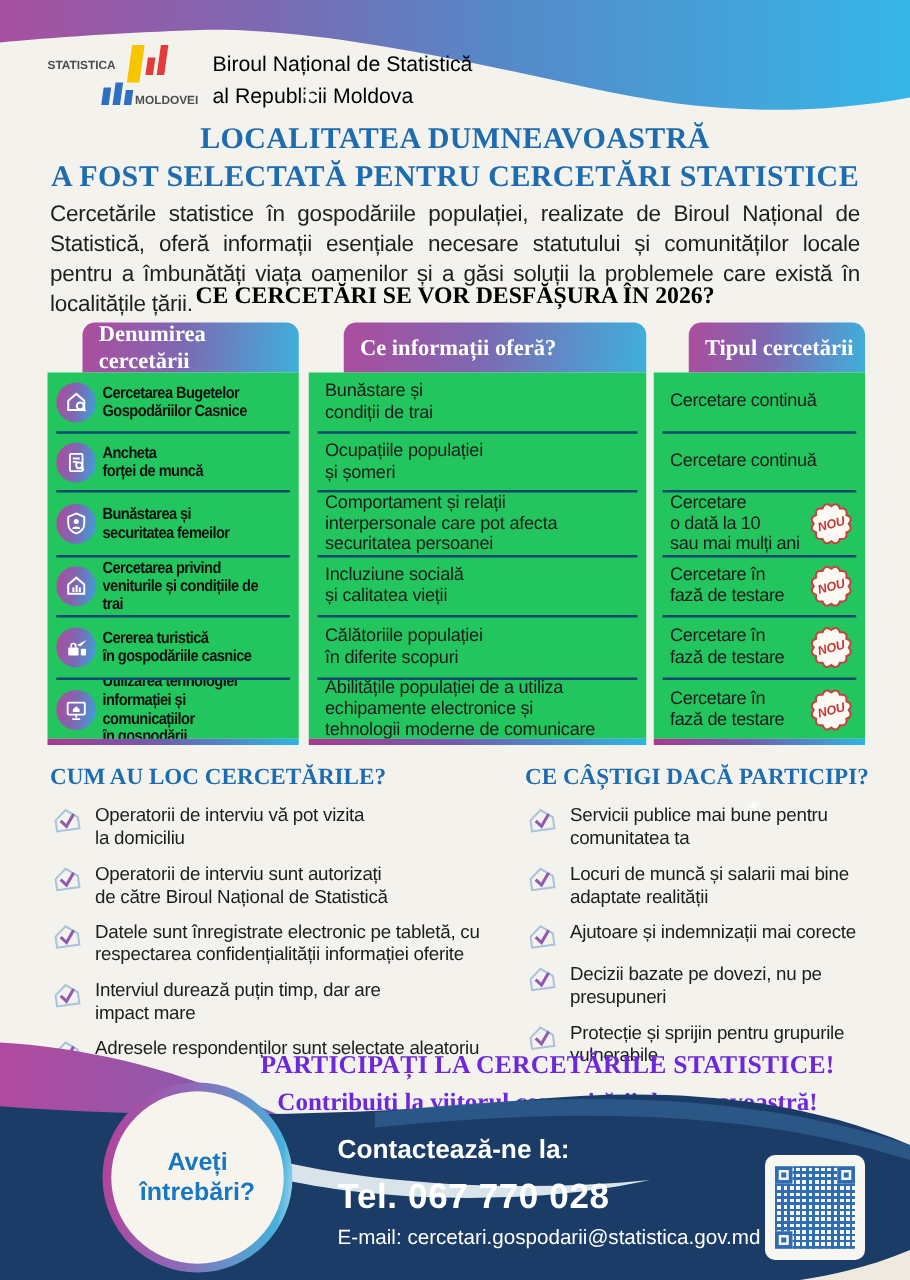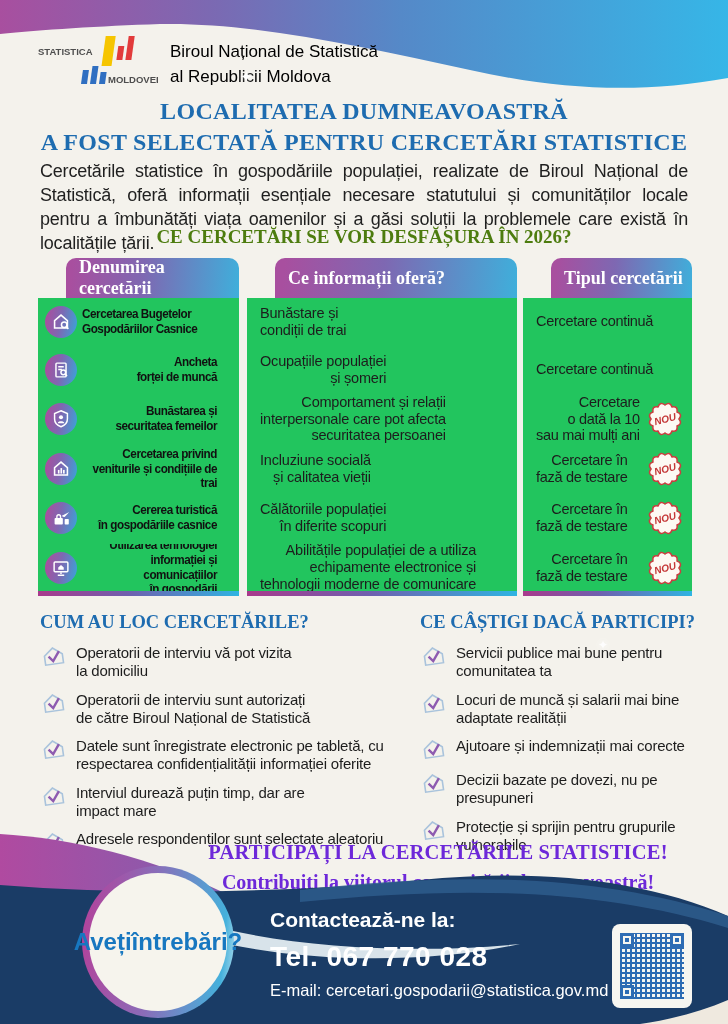--- a/index.html
+++ b/index.html
@@ -16,34 +16,34 @@
   .sp1{top:68px;left:240px;font-size:15px;}
   .sp2{top:638px;left:598px;font-size:12px;opacity:.9;}
 
   
   .title{top:96px;left:0;width:728px;text-align:center;
          font-family:"Liberation Serif",serif;font-weight:bold;font-size:24px;
          line-height:1.3;color:#1e6cb0;letter-spacing:.3px;}
   .intro{top:160px;left:40px;width:648px;text-align:justify;font-size:18px;
          letter-spacing:-.2px;line-height:1.33;color:#1f1f1f;}
   .sectiontitle{top:226px;left:0;width:728px;text-align:center;
-         font-family:"Liberation Serif",serif;font-weight:bold;font-size:19px;color:#4d7c0f;}
+         font-family:"Liberation Serif",serif;font-weight:bold;font-size:19px;color:#000000;}
 
   
   .tcol{position:absolute;top:258px;}
   .tcol1{left:38px;width:201px;}
   .tcol2{left:247px;width:270px;}
   .tcol3{left:523px;width:169px;}
   .thead{height:40px;border-radius:10px 10px 0 0;display:flex;align-items:center;
          padding-left:13px;box-sizing:border-box;color:#fff;
          font-family:"Liberation Serif",serif;font-weight:bold;font-size:18px;
          background:linear-gradient(95deg,#a84f9f 4%,#7e68b2 45%,#3fafdb 100%);margin-left:28px;}
   .tbody{background:#22c55e;}
   .trow{margin:0 7px;box-sizing:border-box;display:flex;align-items:center;overflow:hidden;}
-  .trow + .trow{border-top:2px solid #22c55e;text-align:right;}
+  .trow + .trow{border-top:2px solid #0c4a6e;}
   .tbody .trow:nth-of-type(1){height:47px}
   .tbody .trow:nth-of-type(2){height:47px}
   .tbody .trow:nth-of-type(3){height:52px}
   .tbody .trow:nth-of-type(4){height:48px}
   .tbody .trow:nth-of-type(5){height:50px}
   .tbody .trow:nth-of-type(6){height:49px}
   .colbar{height:5px;background:linear-gradient(90deg,#a93a8c,#6f5fae 45%,#2fb4e2);}
   .circ{width:32px;height:32px;border-radius:50%;flex:0 0 32px;margin-right:5px;
         background:linear-gradient(100deg,#a84f9f 8%,#7e68b2 48%,#3f9fd6 95%);
         display:flex;align-items:center;justify-content:center;}
@@ -68,22 +68,22 @@
        font-family:"Liberation Serif",serif;font-weight:bold;color:#6d28d9;}
   .cta .l1{font-size:20.5px;letter-spacing:.2px;}
   .cta .l2{font-size:20px;margin-top:7px;}
 
   
   .footwave{top:830px;left:0;}
   .bubble{top:866px;left:82px;width:152px;height:152px;border-radius:50%;
           background:linear-gradient(95deg,#b0459d 5%,#8a6cb8 45%,#45b1dc 90%,#bfe2ef 100%);
           display:flex;align-items:center;justify-content:center;}
   .bubble-in{width:138px;height:138px;border-radius:50%;background:#f6f4ed;
-          display:flex;flex-direction:row;align-items:center;justify-content:center;
-          color:#1777c0;font-weight:bold;font-size:24px;line-height:1.22;text-align:center;}
+          display:flex;flex-direction:column;align-items:center;justify-content:center;
+          color:#1777c0;font-weight:bold;font-size:20px;line-height:1.22;text-align:center;}
   .contact{top:908px;left:270px;color:#ffffff;}
   .contact .clabel{font-weight:bold;font-size:21px;}
   .contact .cphone{font-weight:bold;font-size:28px;margin-top:9px;letter-spacing:.5px;}
   .contact .cemail{font-size:16.5px;margin-top:8px;}
   .qrcard{top:924px;left:612px;width:80px;height:84px;background:#f7f6f1;border-radius:8px;
           display:flex;align-items:center;justify-content:center;}
   .qr{position:relative;width:64px;height:66px;
       background-image:repeating-linear-gradient(0deg,#2e6cb4 0 2px,transparent 2px 5px),
                        repeating-linear-gradient(90deg,#2e6cb4 0 2px,#f7f6f1 2px 5px);}
   .finder{position:absolute;width:14px;height:14px;border:3px solid #2e6cb4;background:#f7f6f1;box-sizing:border-box;}

